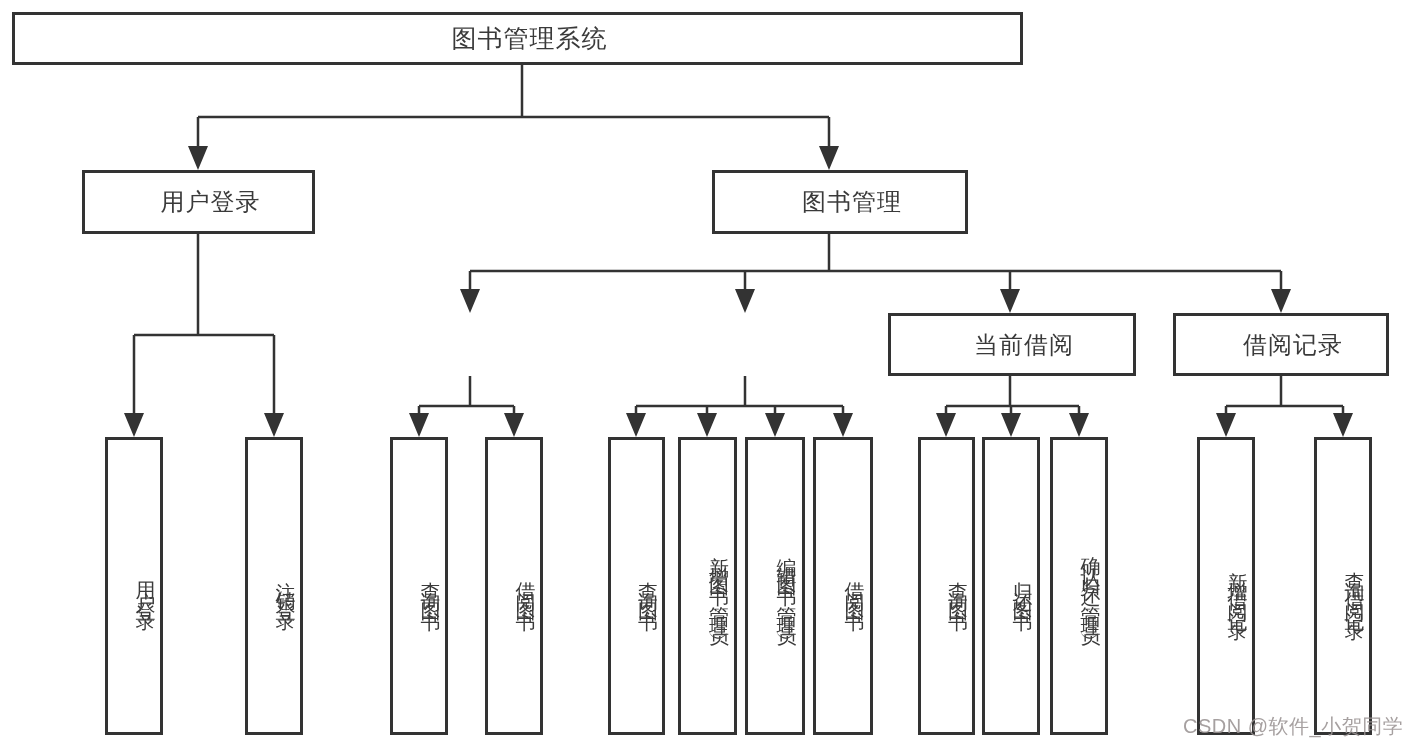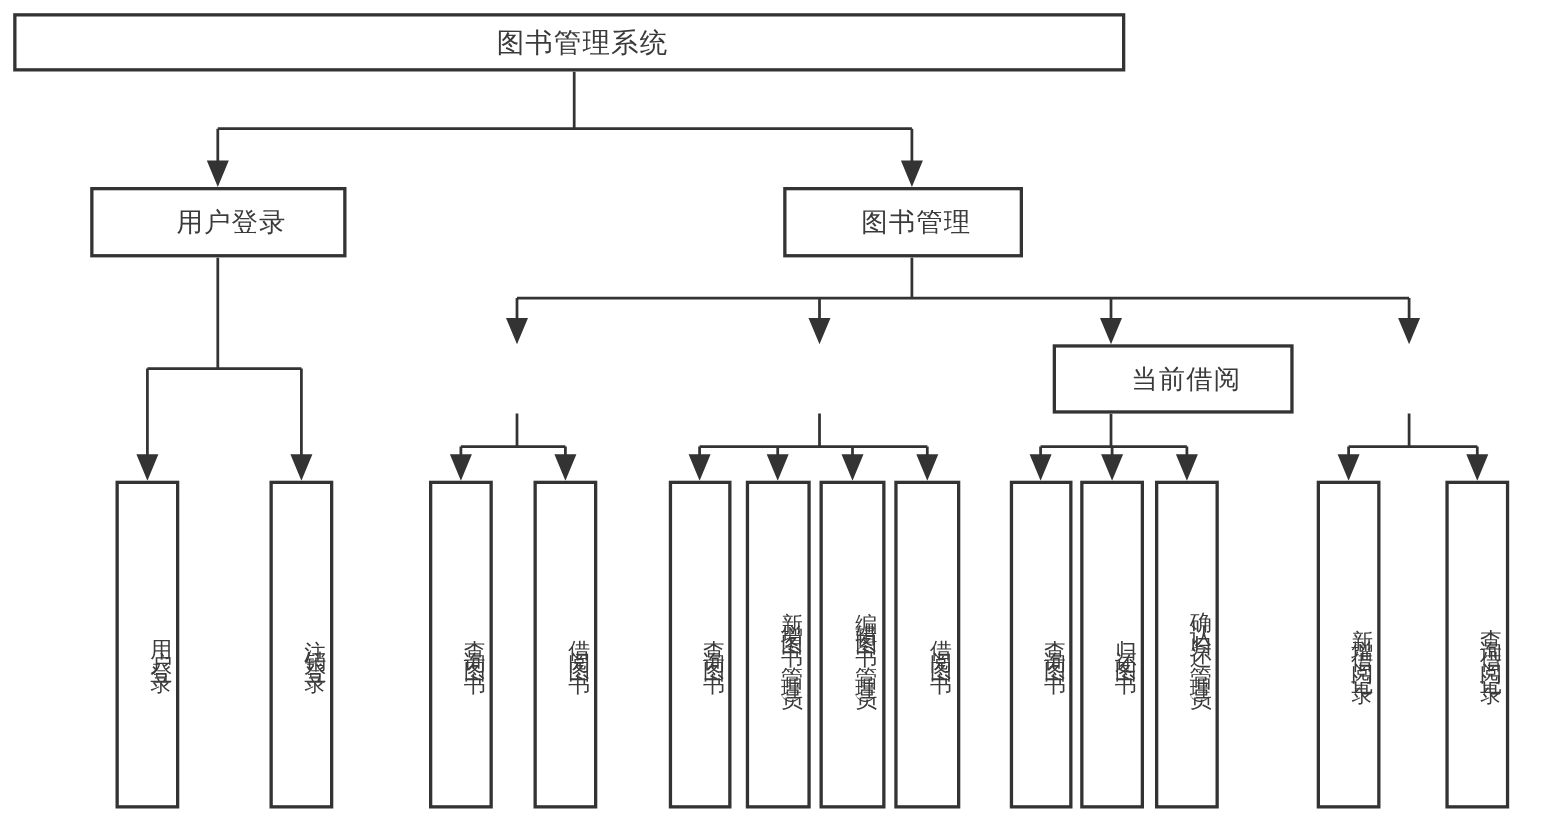--- a/index.html
+++ b/index.html
@@ -85,36 +85,38 @@
       M626 413 L646 413 L636 437 Z  M697 413 L717 413 L707 437 Z
       M765 413 L785 413 L775 437 Z  M833 413 L853 413 L843 437 Z
       M936 413 L956 413 L946 437 Z  M1001 413 L1021 413 L1011 437 Z
       M1069 413 L1089 413 L1079 437 Z
       M1216 413 L1236 413 L1226 437 Z  M1333 413 L1353 413 L1343 437 Z"></path>
   </svg>
 
   <div class="node root-node" style="left:12px; top:12px; width:1011px; height:53px;">图书管理系统</div>
 
   <div class="node h-node" style="left:82px; top:170px; width:233px; height:64px;">用户登录</div>
-  <div class="node h-node" style="left:712px; top:170px; width:218px; height:64px;">图书管理</div>
+  <div class="node h-node" style="left:712px; top:170px; width:256px; height:64px;">图书管理</div>
 
-  <div class="node h-node" style="left:957px; top:313px; width:219px; height:63px;">当前借阅</div>
+  <div class="node h-node" style="left:888px; top:313px; width:248px; height:63px;">当前借阅</div>
+  <div class="node h-node" style="left:1173px; top:313px; width:216px; height:63px;">借阅记录</div>
 
   <div class="node leaf" style="left:105px; top:437px; width:58px; height:298px;">用户登录</div>
   <div class="node leaf" style="left:245px; top:437px; width:58px; height:298px;">注销登录</div>
 
   <div class="node leaf" style="left:390px; top:437px; width:58px; height:298px;">查询图书</div>
   <div class="node leaf" style="left:485px; top:437px; width:58px; height:298px;">借阅图书</div>
 
   <div class="node leaf" style="left:608px; top:437px; width:57px; height:298px;">查询图书</div>
   <div class="node leaf" style="left:678px; top:437px; width:59px; height:298px;">新增图书（管理员）</div>
   <div class="node leaf" style="left:745px; top:437px; width:60px; height:298px;">编辑图书（管理员）</div>
   <div class="node leaf" style="left:813px; top:437px; width:60px; height:298px;">借阅图书</div>
 
   <div class="node leaf" style="left:918px; top:437px; width:57px; height:298px;">查询图书</div>
   <div class="node leaf" style="left:982px; top:437px; width:58px; height:298px;">归还图书</div>
   <div class="node leaf" style="left:1050px; top:437px; width:58px; height:298px;">确认归还（管理员）</div>
 
   <div class="node leaf" style="left:1197px; top:437px; width:58px; height:298px;">新增借阅记录</div>
   <div class="node leaf" style="left:1314px; top:437px; width:58px; height:298px;">查询借阅记录</div>
 
+  <div class="watermark">CSDN @软件_小贺同学</div>
 
 </div>
 
 </body></html>

